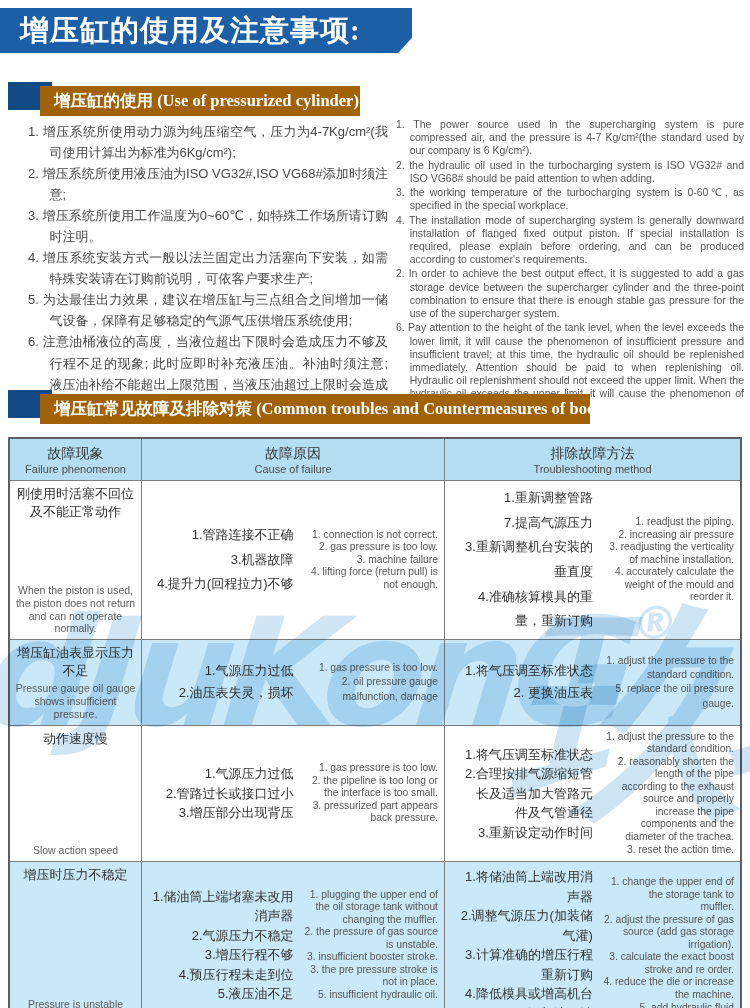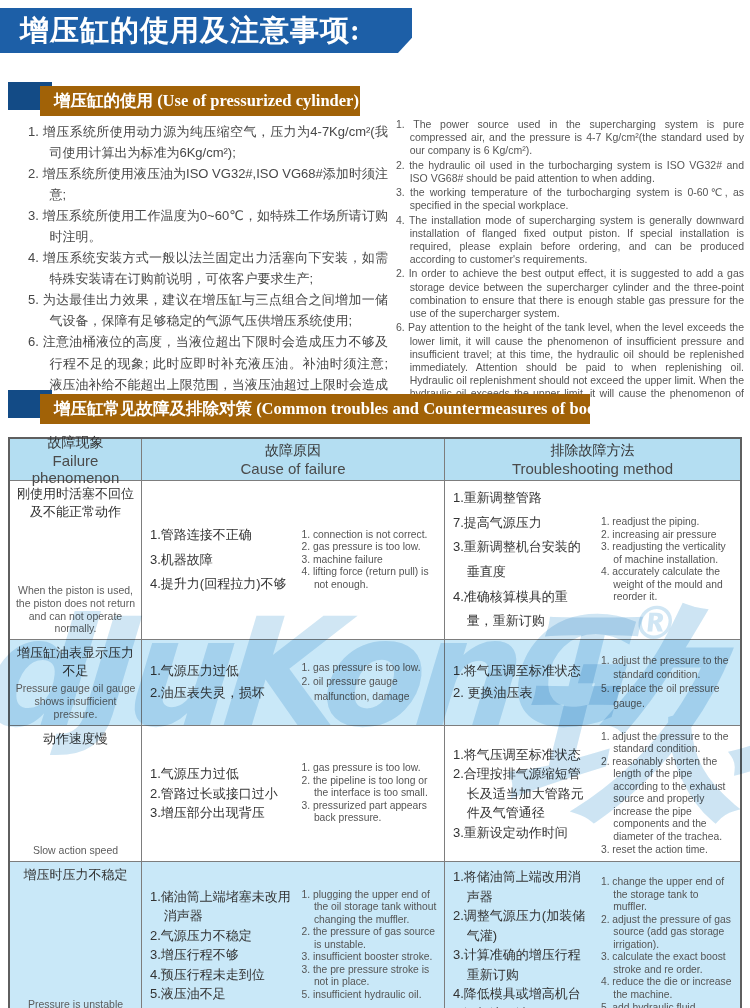--- a/index.html
+++ b/index.html
@@ -39,31 +39,31 @@
   .tbl{ position:absolute; left:8px; top:437px; width:734px;
         border:2px solid #5f5f5f; background:#fff; }
   .trow{ display:grid; grid-template-columns:131px 303px 296px; }
   .trow + .trow{ border-top:1px solid #7d7d7d; }
   .cell{ position:relative; }
   .cell + .cell{ border-left:1px solid #7d7d7d; }
   .thead{ background:#b4def2; }
   .thead .cell{ display:flex; flex-direction:column; justify-content:center;
                 align-items:center; text-align:center; height:41px; }
   .th-cn{ font-size:14px; color:#333; }
-  .th-en{ font-size:15px; color:#4a4a4a; }
+  .th-en{ font-size:11px; color:#4a4a4a; }
   .alt{ background:#c9e8f8; }
 
   .ph{ display:flex; flex-direction:column; justify-content:space-between;
        align-items:center; text-align:center; padding:4px 5px; }
   .ph-cn{ font-size:13px; color:#333; line-height:1.35; margin-bottom:3px; }
   .ph-en{ font-size:10.5px; color:#5c5c5c; line-height:1.22; }
 
   .duo{ display:flex; }
   .duo > div{ display:flex; flex-direction:column; justify-content:center;
-              padding:5px 4px 5px 8px; }
+              padding:5px 4px 5px 8px;text-align:right; }
   .duo .cn{ width:51.5%; }
   .duo .en{ width:48.5%; padding-left:4px; padding-right:6px; }
   .cn .li{ font-size:13px; color:#333; line-height:1.5;
            text-indent:-1.05em; padding-left:1.05em; }
   .en .li{ font-size:10.3px; color:#555; line-height:1.22;
            text-indent:-1.2em; padding-left:1.2em; }
 
   
   #r0{ min-height:97px; } #r1{ min-height:68px; } #r2{ min-height:96px; }
   #r3{ min-height:101px; }

